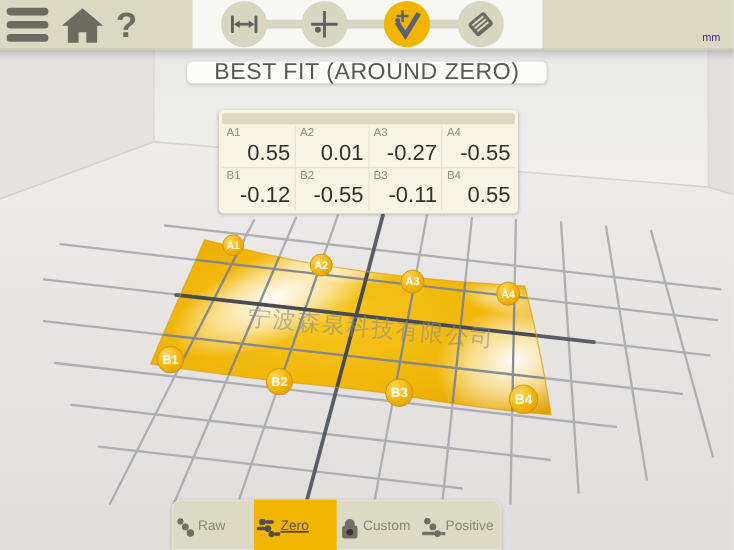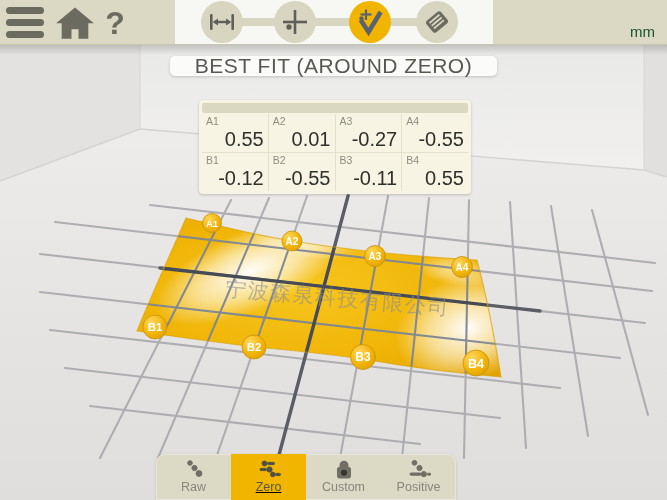--- a/index.html
+++ b/index.html
@@ -23,21 +23,21 @@
   .home-btn{position:absolute;left:54px;top:5px;width:42px;height:36px;}
   .help-btn{position:absolute;left:102px;top:2px;width:26px;height:40px;
     font-size:32px;font-weight:bold;color:#6b6b60;text-align:center;line-height:42px;}
   .steps-strip{position:absolute;left:175px;top:0;width:318px;height:44px;background:#f7f7f4;}
   .steps-connector{position:absolute;left:47px;top:18px;width:215px;height:8px;border-radius:4px;background:#d8d6c1;}
   .step-circle{
     position:absolute;top:1px;width:42px;height:42px;border-radius:50%;
     background:#d8d6c1;display:flex;align-items:center;justify-content:center;cursor:pointer;
   }
   .step-circle.selected{background:#f1b500;}
-  .unit-label{position:absolute;right:12px;bottom:4px;font-size:15px;color:#14532d;text-align:right;}
+  .unit-label{position:absolute;right:12px;bottom:4px;font-size:10px;color:#4c1d95;text-align:right;}
   
   .title-box{
     position:absolute;left:170px;top:56px;width:327px;height:20px;z-index:10;
     background:#fbfbf9;border-radius:5px;box-shadow:0 1px 3px rgba(0,0,0,.18);
     display:flex;align-items:center;justify-content:center;
     font-size:21px;color:#585853;letter-spacing:.5px;white-space:nowrap;
   }
   
   .data-table{
     position:absolute;left:199px;top:100px;width:272px;z-index:10;
@@ -52,21 +52,21 @@
   .t-label{position:absolute;top:1px;left:4px;font-size:10.5px;color:#8e8e7e;}
   .t-value{position:absolute;bottom:1px;right:4px;font-size:20px;color:#30302c;margin-left:21px;}
   
   .viewport{position:absolute;left:0;top:0;width:667px;height:500px;z-index:1;}
   
   .tabbar{
     position:absolute;left:156px;top:454px;width:300px;height:46px;z-index:10;
     background:#dcdac5;border-radius:9px 9px 0 0;display:flex;overflow:hidden;
     box-shadow:0 0 0 1px rgba(255,255,255,.35) inset, 0 1px 3px rgba(0,0,0,.15);
   }
-  .tab{flex:1 1 0;display:flex;flex-direction:column;align-items:center;cursor:pointer;}
+  .tab{flex:1 1 0;display:flex;flex-direction:row;align-items:center;cursor:pointer;}
   .tab.selected{background:#f1b500;text-decoration:underline;}
   .tab .ticon{margin-top:5px;height:20px;}
   .tab .tlabel{font-size:12.5px;color:#88877b;margin-top:1px;}
   .tab.selected .tlabel{color:#5a5645;}
   .tab .ticon svg .g{fill:#6f6f66;stroke:#6f6f66;}
   .tab.selected .ticon svg .g{fill:#4e4f46;stroke:#4e4f46;}
 </style>
 </head>
 <body>
 

